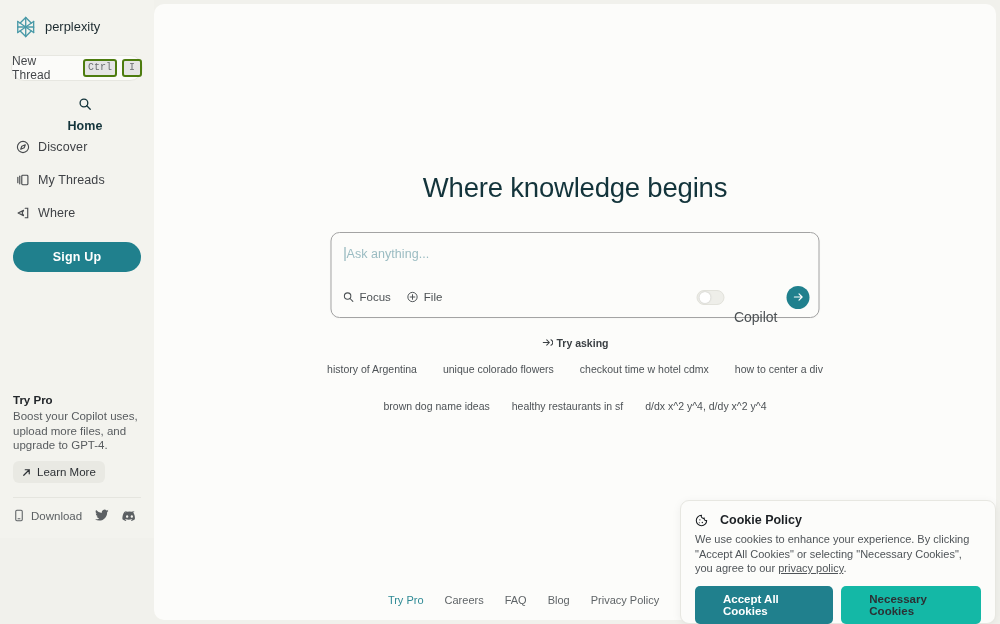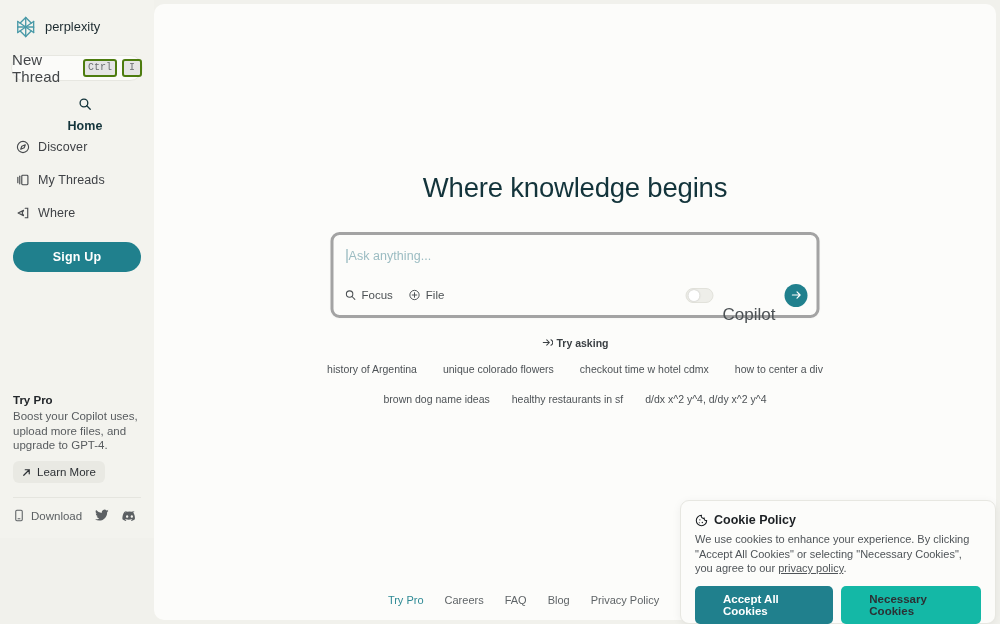--- a/index.html
+++ b/index.html
@@ -36,21 +36,21 @@
   .new-thread {
     margin: 15px 11px 0 11px;
     height: 26px;
     border-radius: 14px;
     background: #fbfbf9;
     border: 1px solid #e7e7e1;
     display: flex; align-items: center; justify-content: center;
     gap: 5px;
     cursor: pointer;
   }
-  .nt-label { font-size: 15px; color: #44474a; letter-spacing: .1px; }
+  .nt-label { font-size: 12px; color: #44474a; letter-spacing: .1px; }
   .kbd {
     font-family: "Liberation Mono", monospace;
     font-size: 10px; color: #6b6f72;
     background: #e5e5e5;
     border: 2px solid #4d7c0f;
     border-radius: 3px;
     padding: 0px 3px 1px 3px;
     line-height: 13px;
   }
   .kbd.single { padding: 0px 5px 1px 5px; }
@@ -132,21 +132,21 @@
   }
 
   .askbox {
     position: absolute;
     left: 50%;
     transform: translateX(-50%);
     top: 228px;
     width: 489px;
     height: 86px;
     background: #fcfcfa;
-    border: 3px solid #a3a3a3;
+    border: 1px solid #a3a3a3;
     border-radius: 9px;
     box-shadow: 0 1px 2px rgba(0,0,0,0.025);
   }
   .ask-input-row {
     position: absolute;
     top: 14px; left: 13px; right: 13px;
     display: flex; align-items: center;
   }
   .caret {
     width: 1px; height: 14px; background: #7aa5ad; margin-right: 1px;
@@ -169,21 +169,21 @@
     width: 28px; height: 15px; border-radius: 8px;
     background: #eeeee9; border: 1px solid #e2e2db;
     position: relative; cursor: pointer;
   }
   .toggle .knob {
     position: absolute; top: 1.5px; left: 2px;
     width: 11px; height: 11px; border-radius: 50%;
     background: #ffffff;
     box-shadow: 0 0 2px rgba(0,0,0,.22);
   }
-  .copilot-label { font-size: 17px; color: #4c5154; margin-top: 40px; }
+  .copilot-label { font-size: 14px; color: #4c5154; margin-top: 40px; }
   .go-btn {
     width: 23px; height: 23px; border-radius: 50%;
     background: #20808d;
     display: flex; align-items: center; justify-content: center;
     cursor: pointer;
   }
 
   .suggest {
     position: absolute;
     left: 0; right: 0;
@@ -192,21 +192,21 @@
   }
   .try-asking {
     display: inline-flex; align-items: center; gap: 4px;
     font-size: 10.5px; font-weight: bold; color: #3a3f43;
   }
   .sug-row {
     margin-top: 11px;
     display: flex; justify-content: center; flex-wrap: nowrap;
     gap: 26px;
   }
-  .sug-row.second { margin-top: 18px; gap: 22px; }
+  .sug-row.second { margin-top: 25px; gap: 22px; }
   .sug {
     font-size: 10.5px; color: #4d5256; cursor: pointer; white-space: nowrap;
   }
 
   .footer {
     position: absolute;
     left: 0; right: 0;
     bottom: 14px;
     display: flex; justify-content: center; align-items: center;
     gap: 21px;
@@ -218,21 +218,21 @@
   #cookie {
     position: absolute;
     left: 680px; top: 500px;
     width: 316px; height: 124px;
     background: #fcfcfa;
     border: 1px solid #e7e7e1;
     border-radius: 9px;
     box-shadow: 0 2px 10px rgba(0,0,0,0.06);
     padding: 12px 14px 0 14px;
   }
-  .ck-head { display: flex; align-items: center; gap: 6px; }
+  .ck-head { display: flex; align-items: center; gap: 12px; }
   .ck-title { font-size: 12.5px; font-weight: bold; color: #1c2024; }
   .ck-body {
     margin-top: 5px;
     font-size: 11px; color: #4f5458; line-height: 14.5px;
   }
   .ck-link { color: #4f5458; text-decoration: underline; cursor: pointer; }
   .ck-btns { margin-top: 10px; display: flex; gap: 8px; }
   .ck-btn {
     font-size: 11.5px; font-weight: bold;
     border-radius: 5px;

